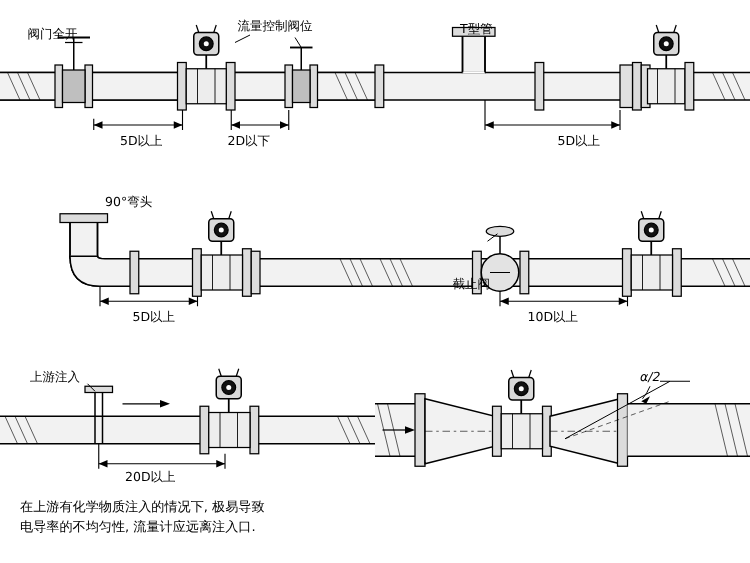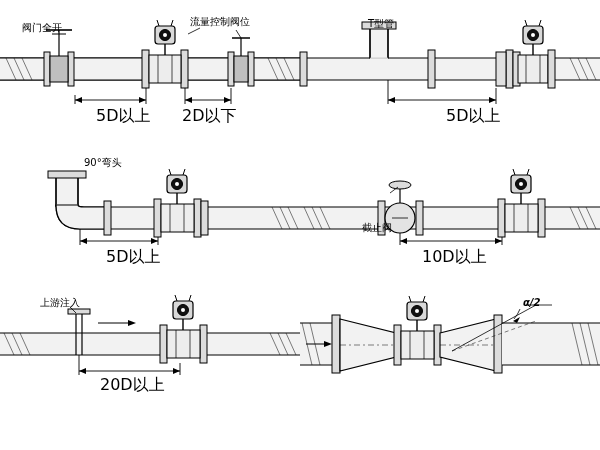--- a/index.html
+++ b/index.html
@@ -7,21 +7,21 @@
     width:600px;height:450px;
     background:#ffffff;
     font-family:"DejaVu Sans","Liberation Sans",sans-serif;
     color:#000;
     overflow:hidden;
     position:relative;
   }
   #stage{position:absolute;left:0;top:0;width:600px;height:450px;}
   .panel{position:absolute;}
   .lbl{position:absolute;font-size:10px;line-height:11px;white-space:nowrap;}
-  .dim{position:absolute;font-size:16px;white-space:nowrap;}
+  .dim{position:absolute;font-size:10px;white-space:nowrap;}
   .foot{position:absolute;font-size:10.5px;line-height:16px;white-space:pre;}
   svg{display:block;overflow:visible;}
 </style>
 </head>
 <body>
 
 <div id="stage">
 
   <div class="panel" style="left:0;top:0;width:300px;height:135px;">
     <div class="lbl" style="left:22px;top:22px;">阀门全开</div>
@@ -231,22 +231,24 @@
         <line x1="100" y1="98" x2="100" y2="110"></line>
         <line x1="202" y1="102" x2="202" y2="110"></line>
         <line x1="100" y1="106" x2="202" y2="106"></line>
       </g>
       <polygon points="100,106 107,103 107,109" fill="#000"></polygon>
       <polygon points="202,106 195,103 195,109" fill="#000"></polygon>
     </svg>
   </div>
 
   <div class="panel" style="left:0;top:275px;width:300px;height:175px;">
-    <div class="lbl" style="left:40px;top:22px;text-align:right;">上游注入</div>
+    <div class="lbl" style="left:24px;top:22px;text-align:right;">上游注入</div>
     <div class="dim" style="left:100px;top:100px;text-align:right;">20D以上</div>
+    <div class="foot" style="left:16px;top:123px;width:282px;">在上游有化学物质注入的情况下, 极易导致
+电导率的不均匀性, 流量计应远离注入口.</div>
 
     <svg width="300" height="175">
       <rect x="0" y="58" width="300" height="22" fill="#f2f2f2"></rect>
       <path d="M0,58 L300,58 M0,80 L300,80" stroke="#000" stroke-width="1.2" fill="none"></path>
       <g stroke="#000" stroke-width="0.5">
         <line x1="4" y1="58" x2="14" y2="80"></line>
           <line x1="12" y1="58" x2="22" y2="80"></line>
         <line x1="20" y1="58" x2="30" y2="80"></line>
       </g>
       <g stroke="#000" stroke-width="0.5">
@@ -281,21 +283,21 @@
         <line x1="79" y1="80" x2="79" y2="100"></line>
         <line x1="180" y1="88" x2="180" y2="100"></line>
         <line x1="79" y1="96" x2="180" y2="96"></line>
       </g>
       <polygon points="79,96 86,93 86,99" fill="#000"></polygon>
       <polygon points="180,96 173,93 173,99" fill="#000"></polygon>
     </svg>
   </div>
 
   <div class="panel" style="left:300px;top:275px;width:300px;height:175px;">
-    <div class="lbl" style="left:223px;top:22px;font-style:italic;font-weight:bold;">α/2</div>
+    <div class="lbl" style="left:212px;top:22px;font-style:italic;font-weight:normal;">α/2</div>
 
     <svg width="300" height="175">
 
       <rect x="0" y="48" width="36" height="42" fill="#f2f2f2"></rect>
       <path d="M0,48 L36,48 M0,90 L36,90" stroke="#000" stroke-width="1.2" fill="none"></path>
       <g stroke="#000" stroke-width="0.5">
         <line x1="2" y1="48" x2="12" y2="90"></line>
           <line x1="10" y1="48" x2="20" y2="90"></line>
       </g>
       <rect x="32" y="40" width="8" height="58" fill="#dcdcdc" stroke="#000" stroke-width="1"></rect>

